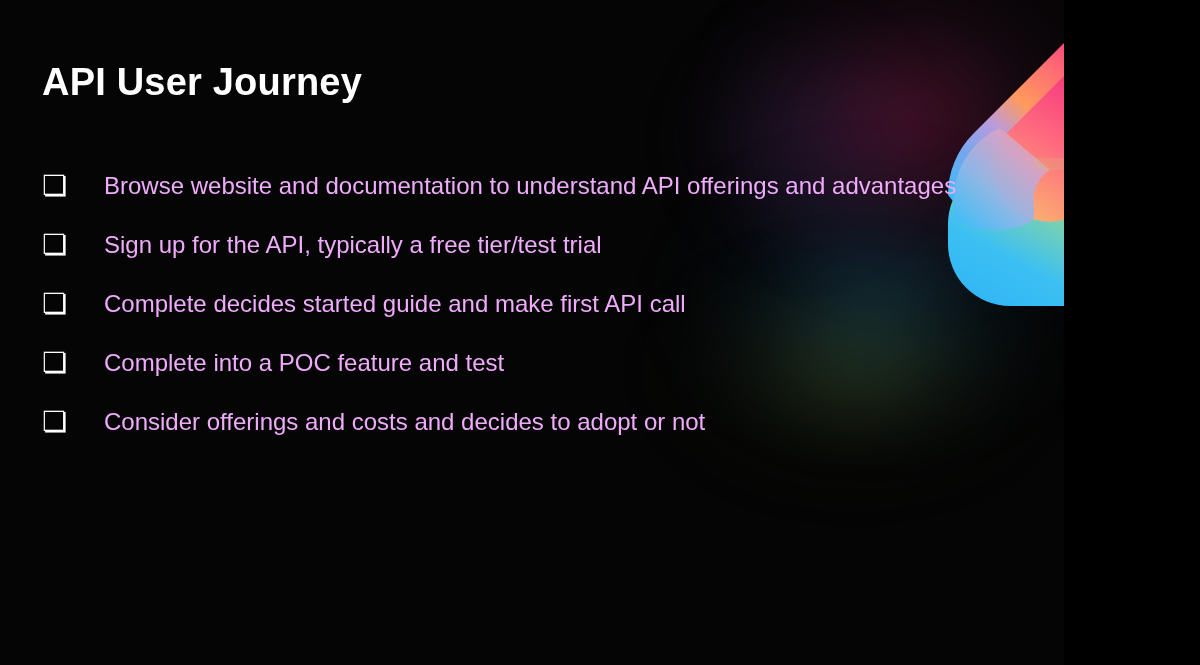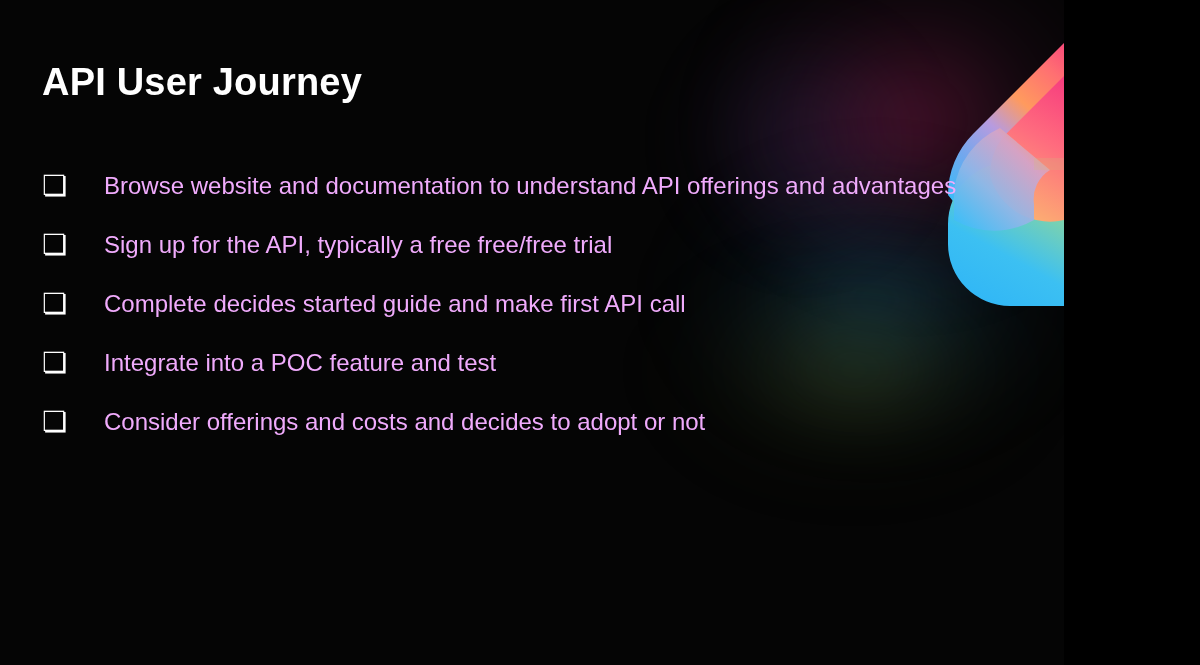--- a/index.html
+++ b/index.html
@@ -208,29 +208,29 @@
 
   <div class="title">API User Journey</div>
 
   <ul class="bullets">
     <li class="bullet-item">
       <span class="bullet-marker">❏</span>
       <span class="bullet-text">Browse website and documentation to understand API offerings and advantages</span>
     </li>
     <li class="bullet-item">
       <span class="bullet-marker">❏</span>
-      <span class="bullet-text">Sign up for the API, typically a free free/free trial</span>
+      <span class="bullet-text">Sign up for the API, typically a free tier/test trial</span>
     </li>
     <li class="bullet-item">
       <span class="bullet-marker">❏</span>
       <span class="bullet-text">Complete decides started guide and make first API call</span>
     </li>
     <li class="bullet-item">
       <span class="bullet-marker">❏</span>
-      <span class="bullet-text">Integrate into a POC feature and test</span>
+      <span class="bullet-text">Complete into a POC feature and test</span>
     </li>
     <li class="bullet-item">
       <span class="bullet-marker">❏</span>
       <span class="bullet-text">Consider offerings and costs and decides to adopt or not</span>
     </li>
   </ul>
 
 </div>
 
 </body></html>

